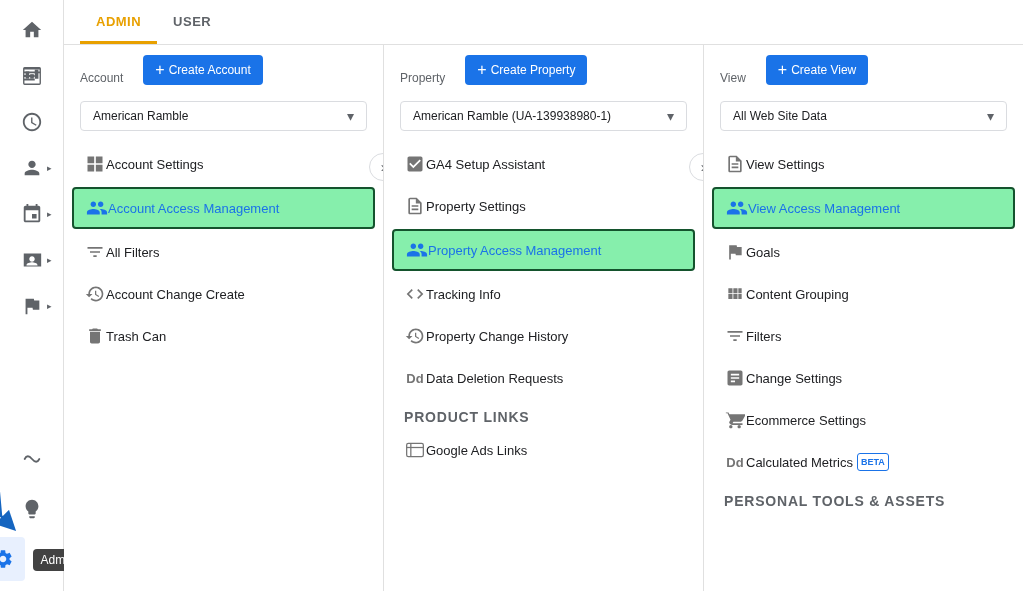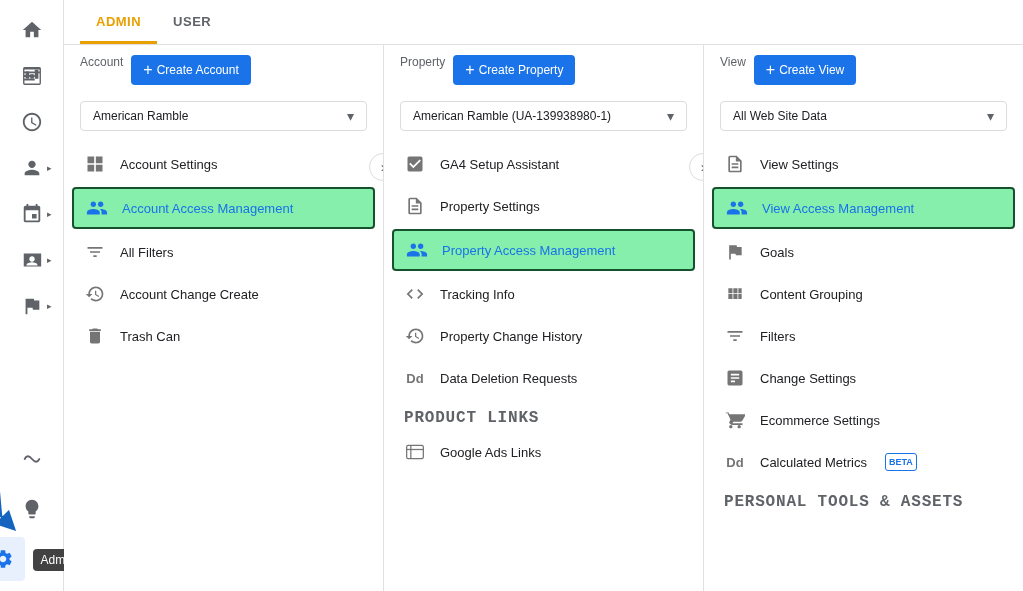--- a/index.html
+++ b/index.html
@@ -132,21 +132,20 @@
     }
     .create-btn .plus { font-size: 16px; font-weight: 400; }
 
     
     .menu-list {
       padding: 4px 0;
     }
     .menu-item {
       display: flex;
       align-items: center;
-      gap: 14px;
       padding: 10px 20px;
       cursor: pointer;
       color: #202124;
       font-size: 13px;
       position: relative;
     }
     .menu-item.selected {
       background: #86efac;
       border: 2px solid #14532d;
       border-radius: 4px;
@@ -161,44 +160,43 @@
       align-items: center;
       justify-content: center;
       color: #757575;
       flex-shrink: 0;
     }
     .menu-icon svg { fill: #757575; }
     .menu-item.selected .menu-icon svg { fill: #1a73e8; }
 
     .section-header {
       padding: 10px 20px 4px;
-      font-size: 16px;
+      font-size: 14px;
       font-weight: 700;
       color: #5f6368;
       letter-spacing: 0.8px;
-      font-family: Liberation Mono, monospace;
     }
 
     
     .beta-badge {
       font-size: 9px;
       font-weight: 700;
       color: #1a73e8;
       border: 1px solid #1a73e8;
       border-radius: 3px;
       padding: 3px 3px;
       margin-left: 4px;
       vertical-align: middle;
     }
 
     .col-top {
       display: flex;
-      align-items: flex-start;
+      align-items: flex-end;
       padding: 10px 16px 8px;
-      gap: 8px;
+      gap: 20px;
     }
     .col-top .col-label-text {
       font-size: 12px;
       color: #5f6368;
     }
 
     .col-inner {
       flex: 1;
       border-right: 1px solid #e0e0e0;
       display: flex;

